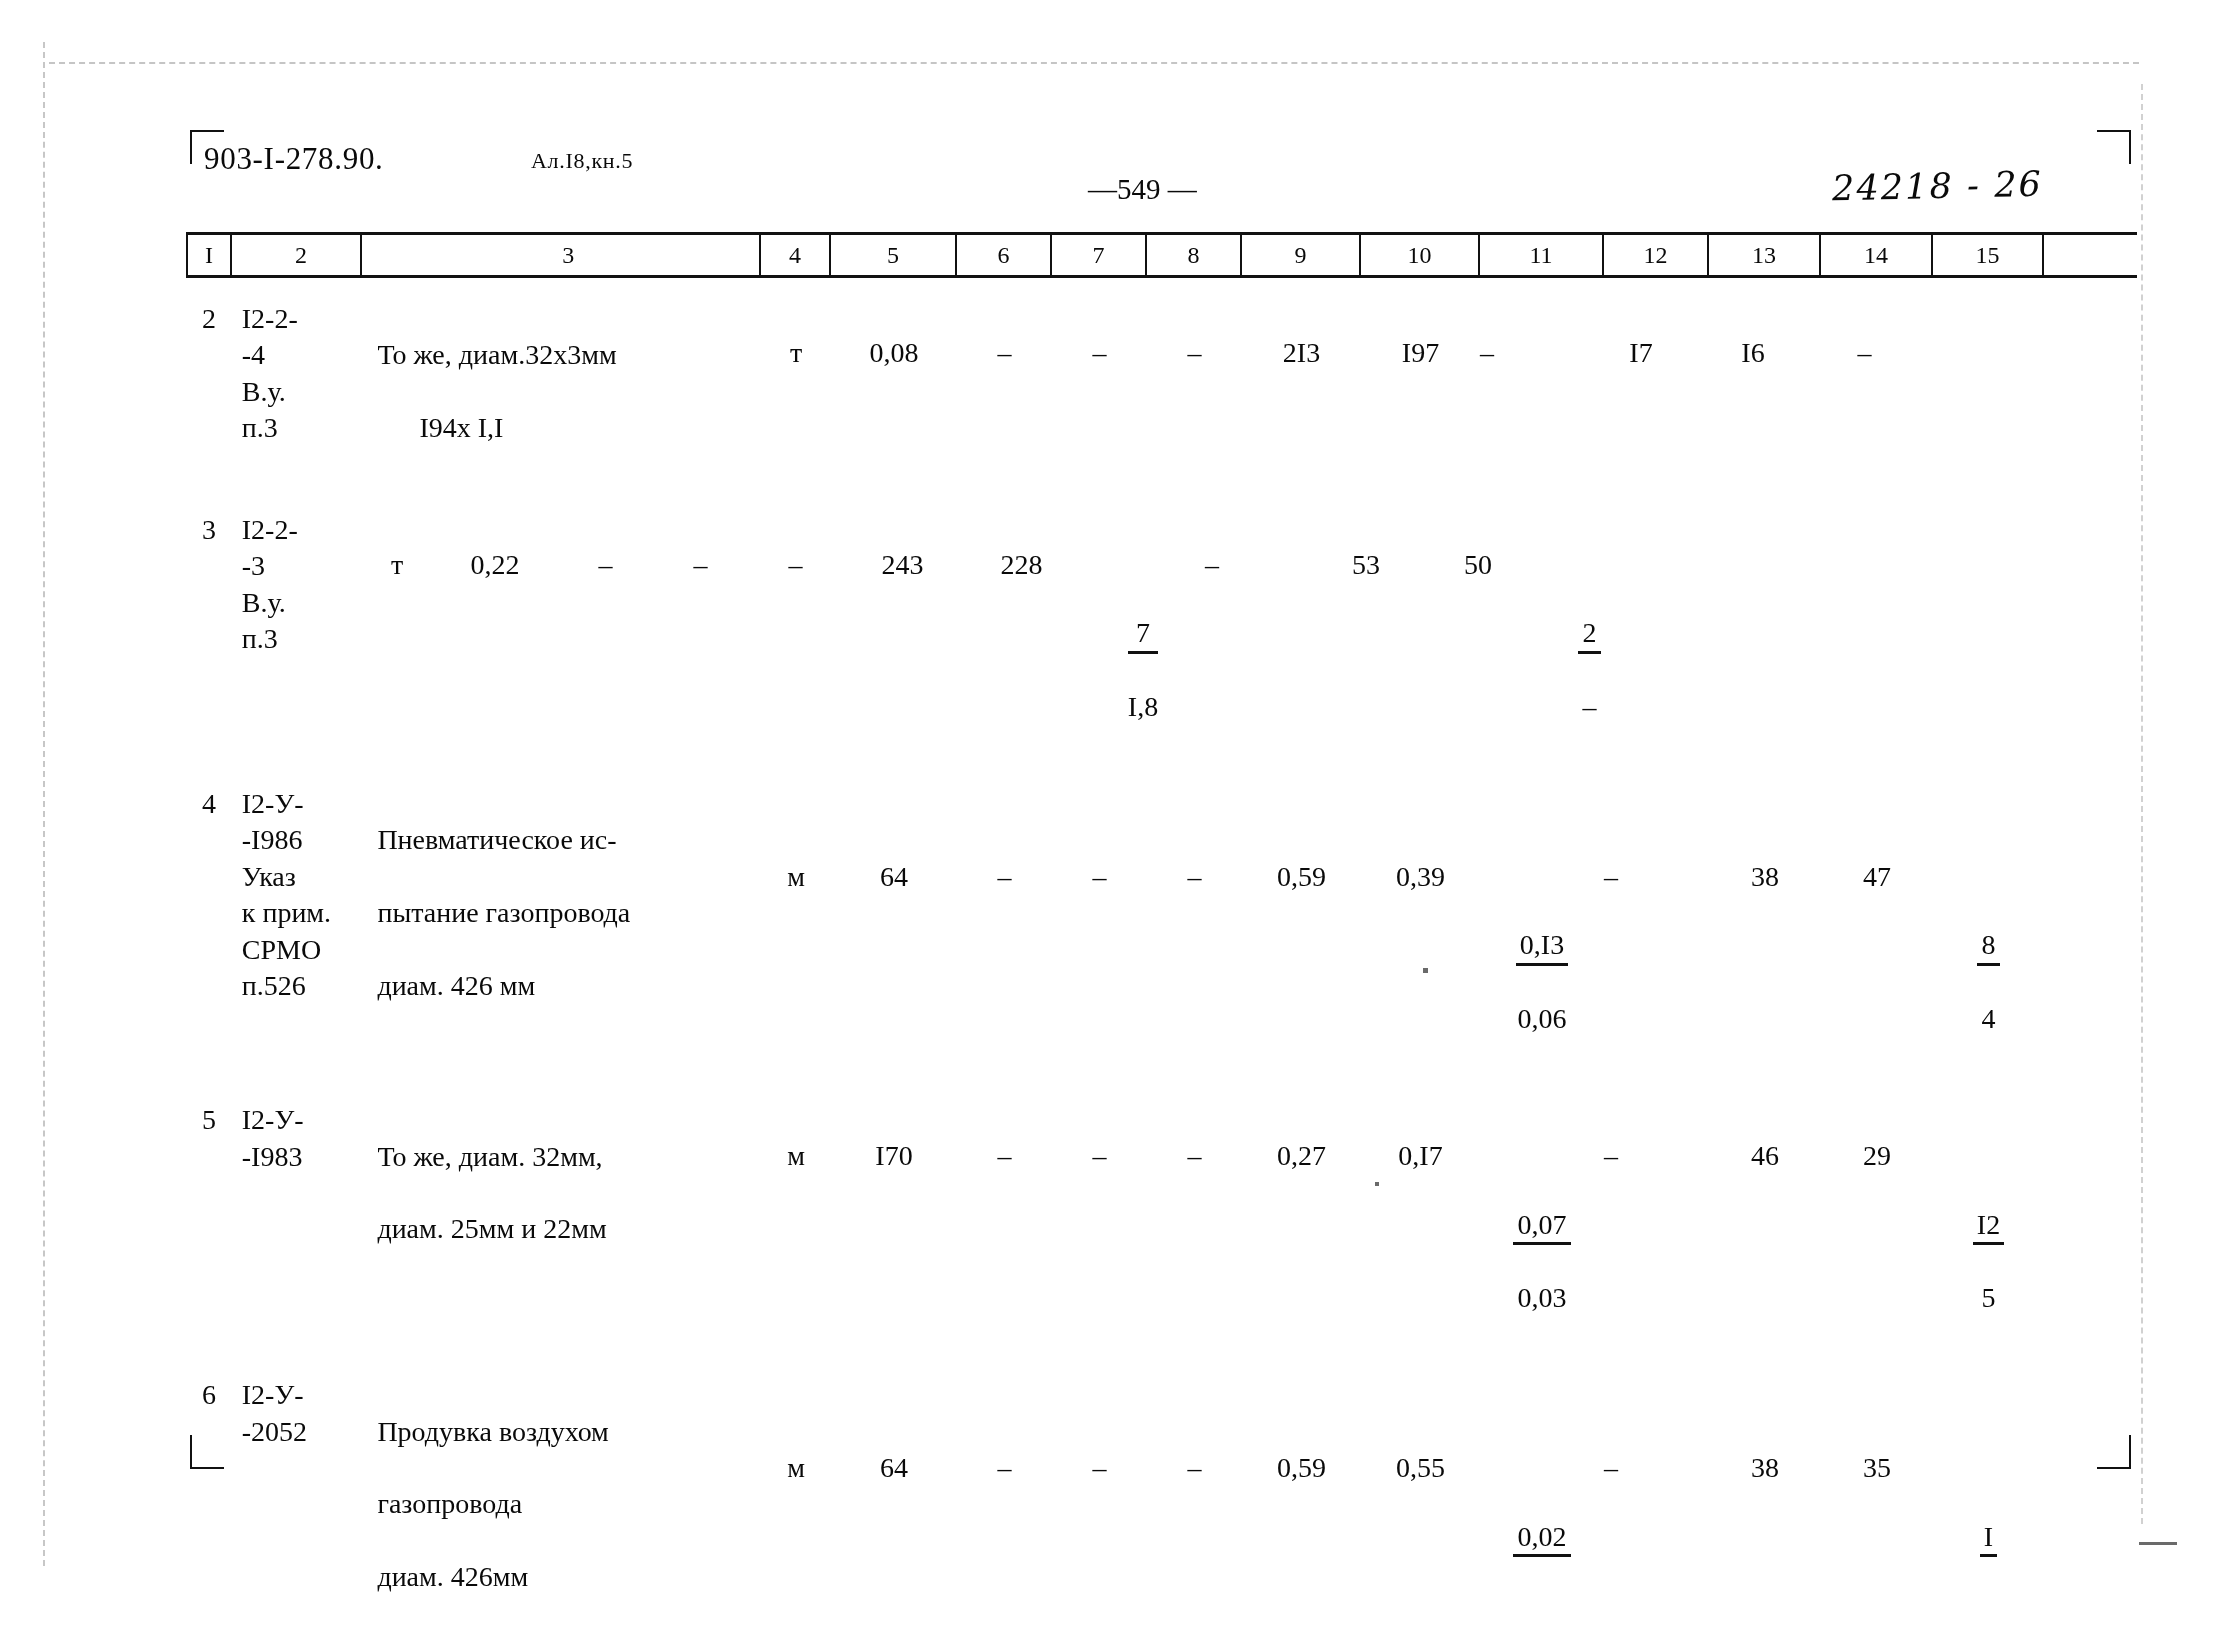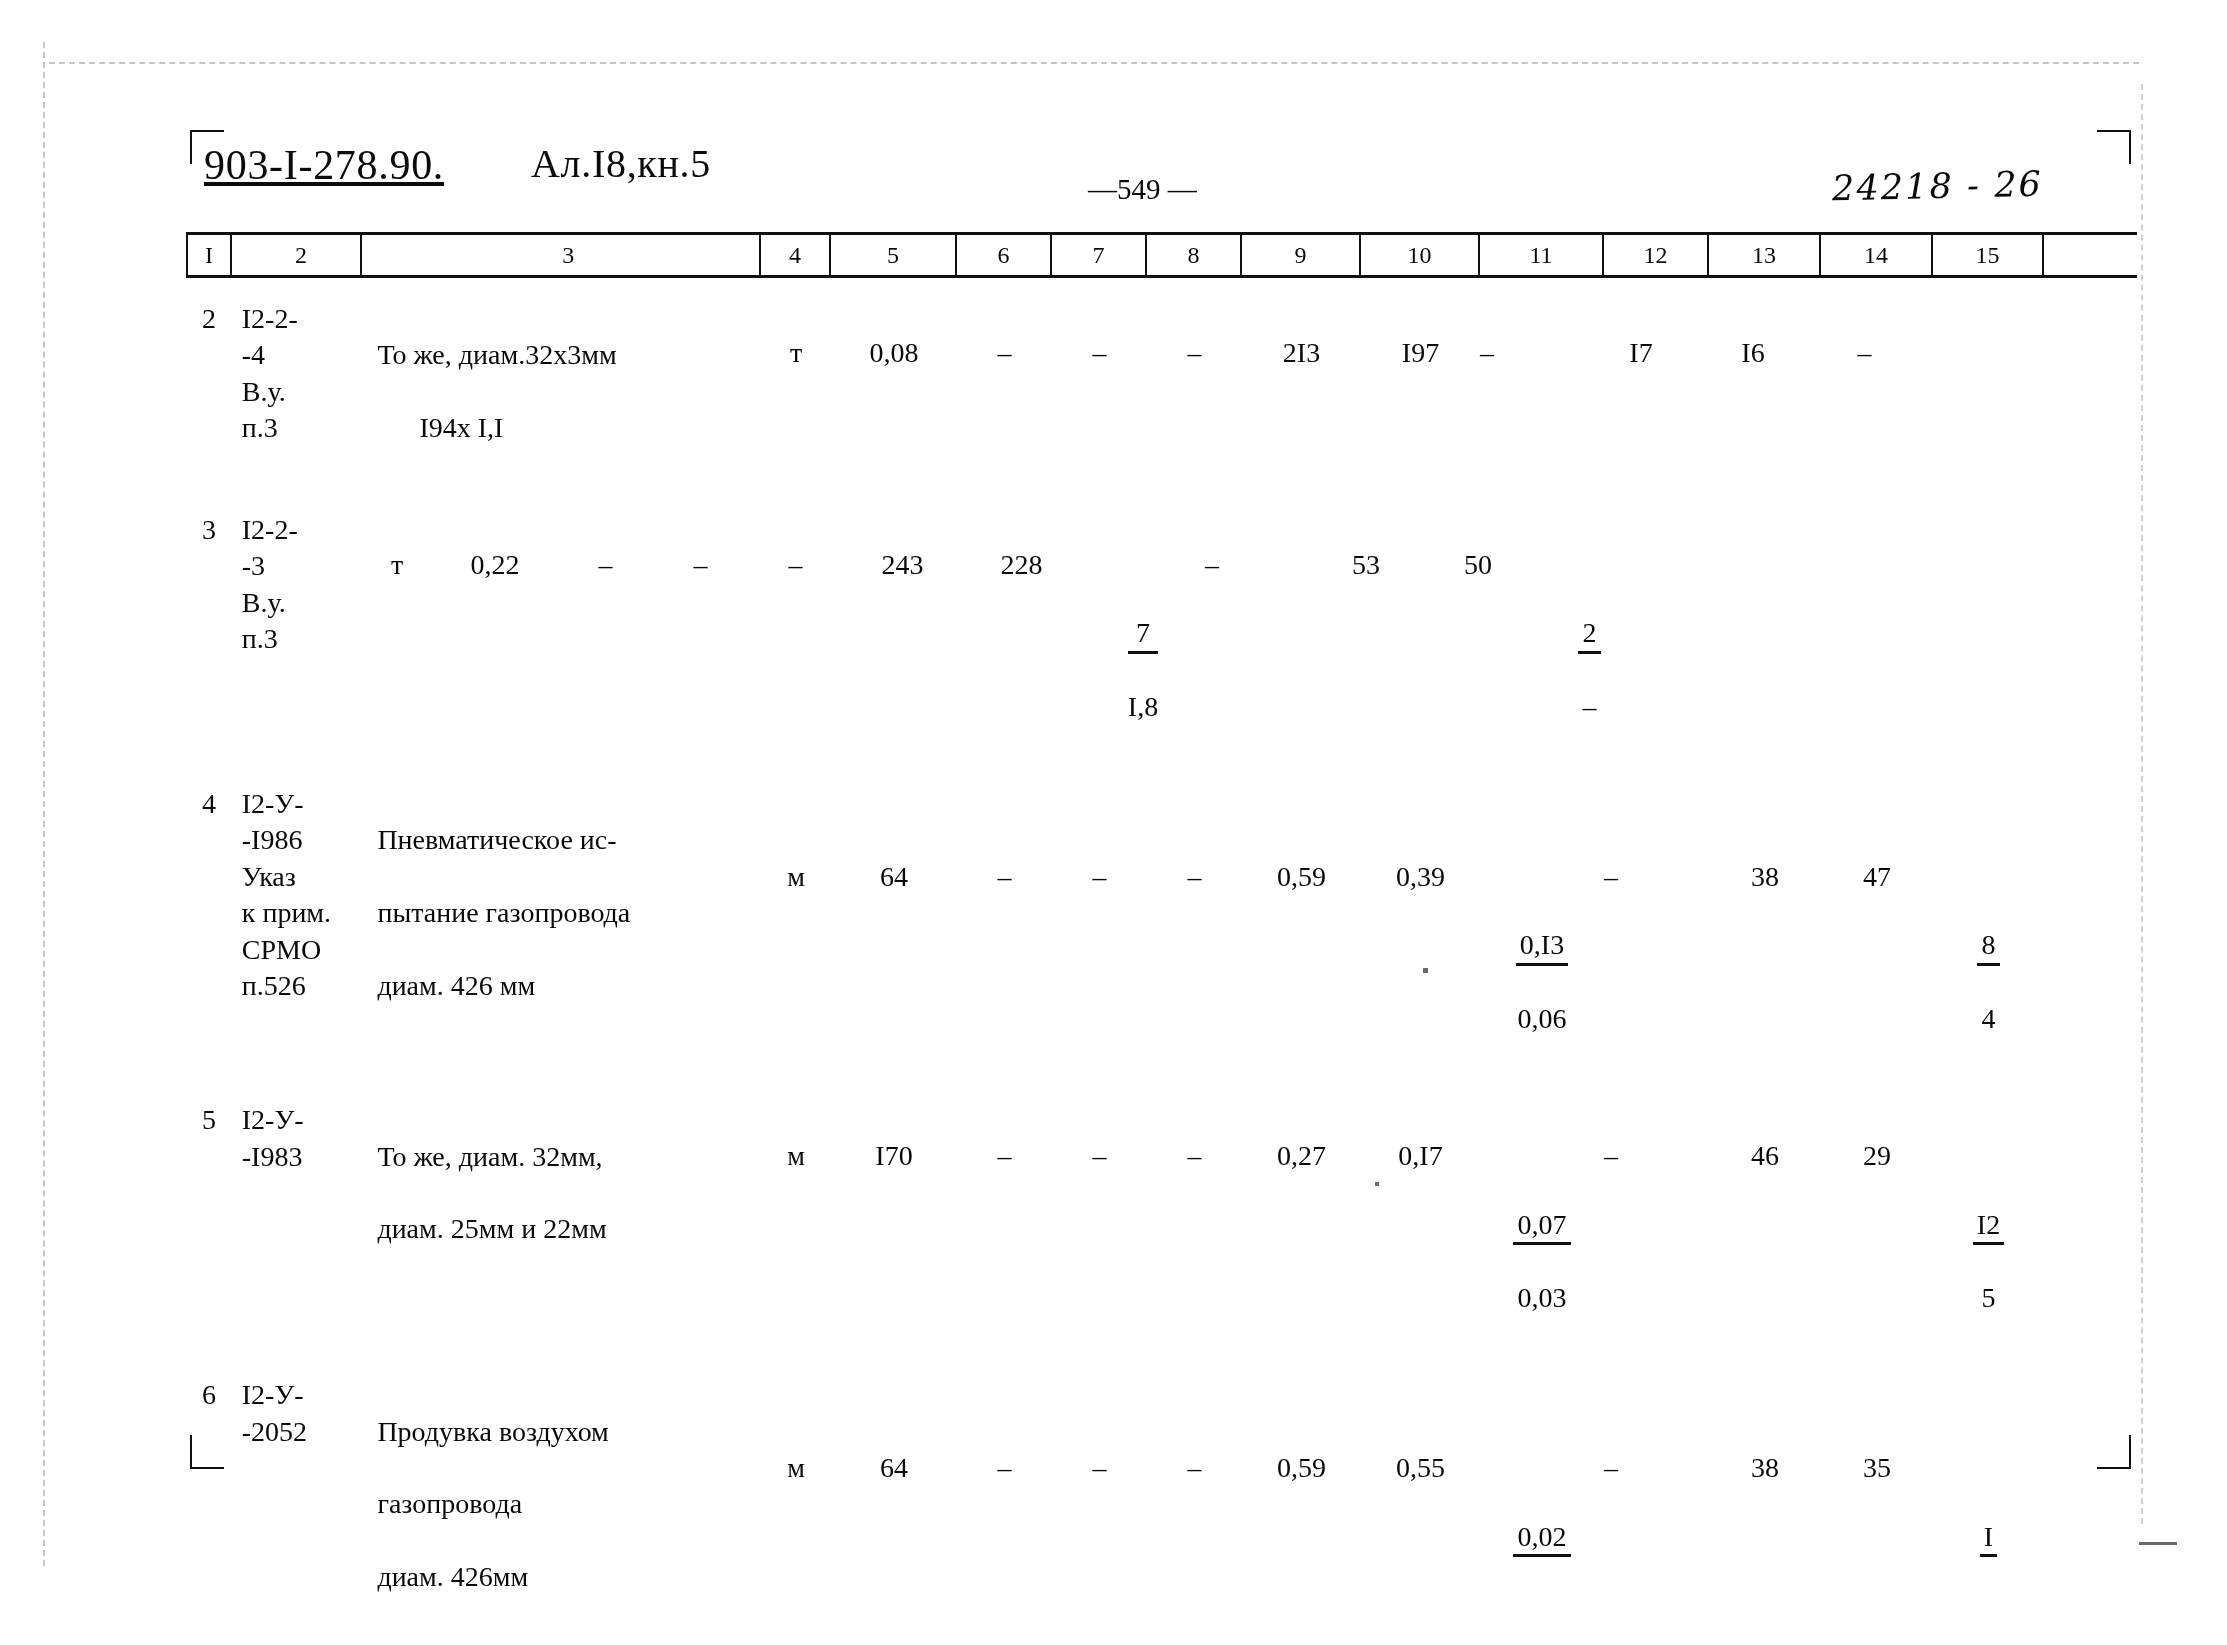--- a/index.html
+++ b/index.html
@@ -61,29 +61,28 @@
   }
   .corner.tl { left: 190px; top: 130px; border-left: 2.8px solid #111; border-top: 2.8px solid #111; }
   .corner.tr { left: 2097px; top: 130px; border-right: 2.8px solid #111; border-top: 2.8px solid #111; }
   .corner.bl { left: 190px; top: 1435px; border-left: 2.8px solid #111; border-bottom: 2.8px solid #111; }
   .corner.br { left: 2097px; top: 1435px; border-right: 2.8px solid #111; border-bottom: 2.8px solid #111; }
 
   
   .doc-code {
     position: absolute;
     left: 204px; top: 141px;
-    font-size: 42px;
+    font-size: 31px;
     letter-spacing: 0.7px;
     white-space: nowrap;
-    text-decoration: underline;
   }
   .album-code {
     position: absolute;
-    left: 531px; top: 140px;
-    font-size: 40px;
+    left: 531px; top: 148px;
+    font-size: 22px;
     letter-spacing: 0.7px;
     white-space: nowrap;
   }
   .page-number {
     position: absolute;
     left: 1088px; top: 173px;
     font-size: 29px;
     white-space: nowrap;
   }
   .archive-code {

